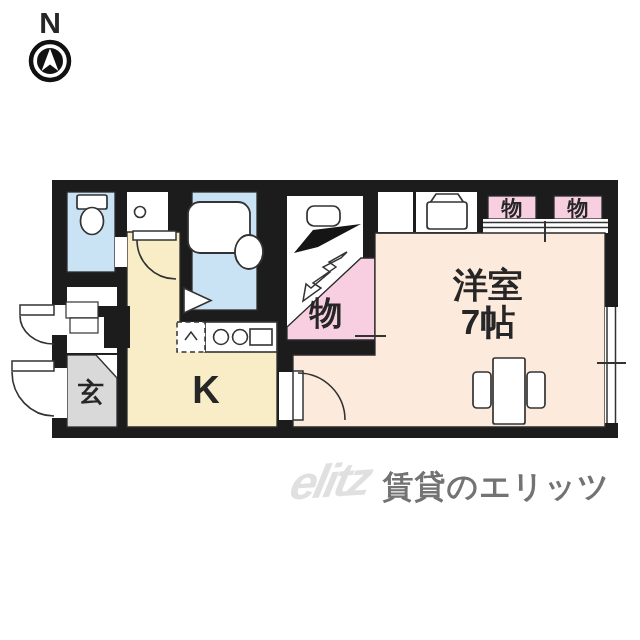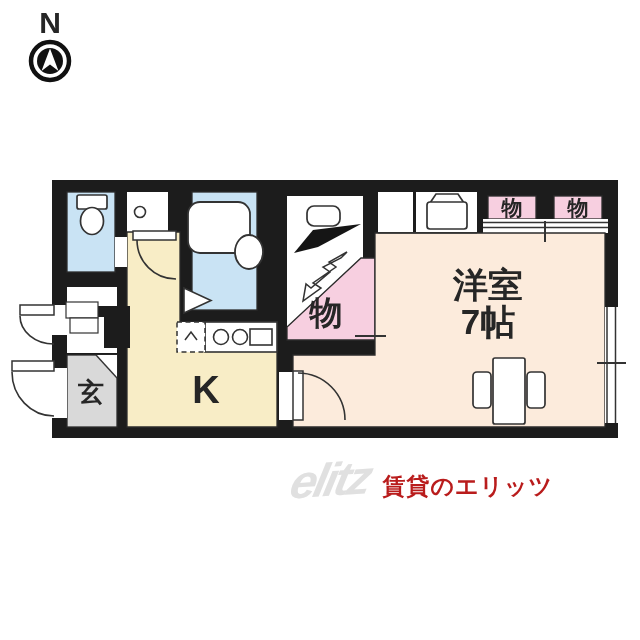--- a/index.html
+++ b/index.html
@@ -3,21 +3,21 @@
 <meta charset="utf-8">
 <style>
   html,body{margin:0;padding:0;background:#ffffff;width:640px;height:640px;overflow:hidden;}
   body{font-family:"Liberation Sans", sans-serif;}
   #stage{position:relative;width:640px;height:640px;background:#fff;}
   svg{position:absolute;left:0;top:0;}
   .wm{position:absolute;left:292px;top:452px;display:flex;align-items:center;gap:14px;
       color:#e2e2e2;user-select:none;white-space:nowrap;}
   .wm .logo{font-size:47px;font-weight:bold;font-style:italic;transform:skewX(-16deg) rotate(-4deg);
       letter-spacing:-3px;color:#e0e0e0;}
-  .wm .jp{font-size:23px;font-weight:bold;letter-spacing:1px;color:#b91c1c;margin-top:14px;}
+  .wm .jp{font-size:31px;font-weight:bold;letter-spacing:1px;color:#737373;margin-top:14px;}
   text{fill:#262626;}
 </style>
 </head>
 <body>
 
 <div id="stage">
 <svg width="640" height="640" viewBox="0 0 640 640">
 
   <g>
     <text x="50" y="33" text-anchor="middle" font-size="30" font-weight="bold">N</text>

